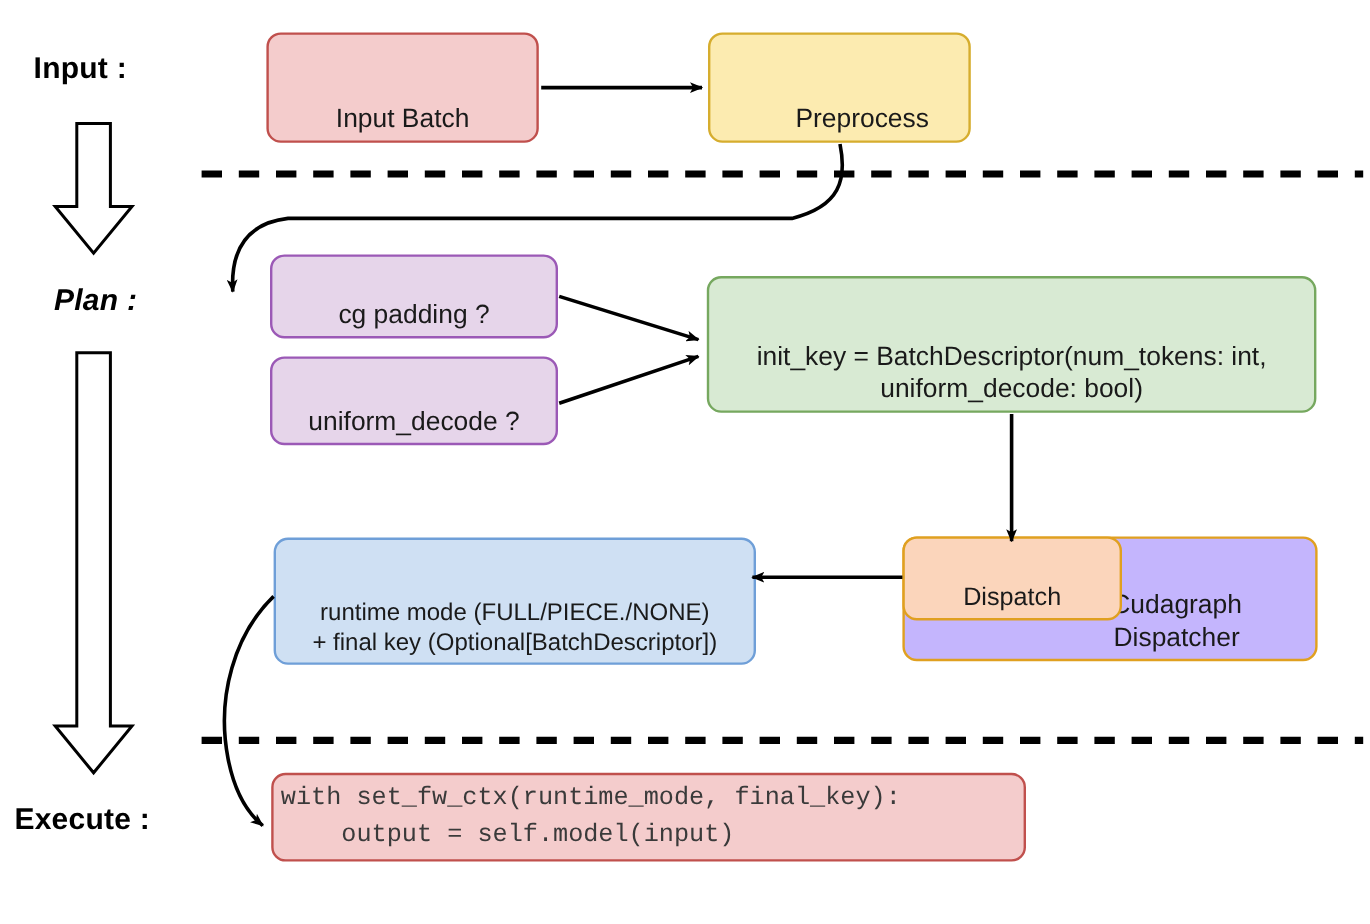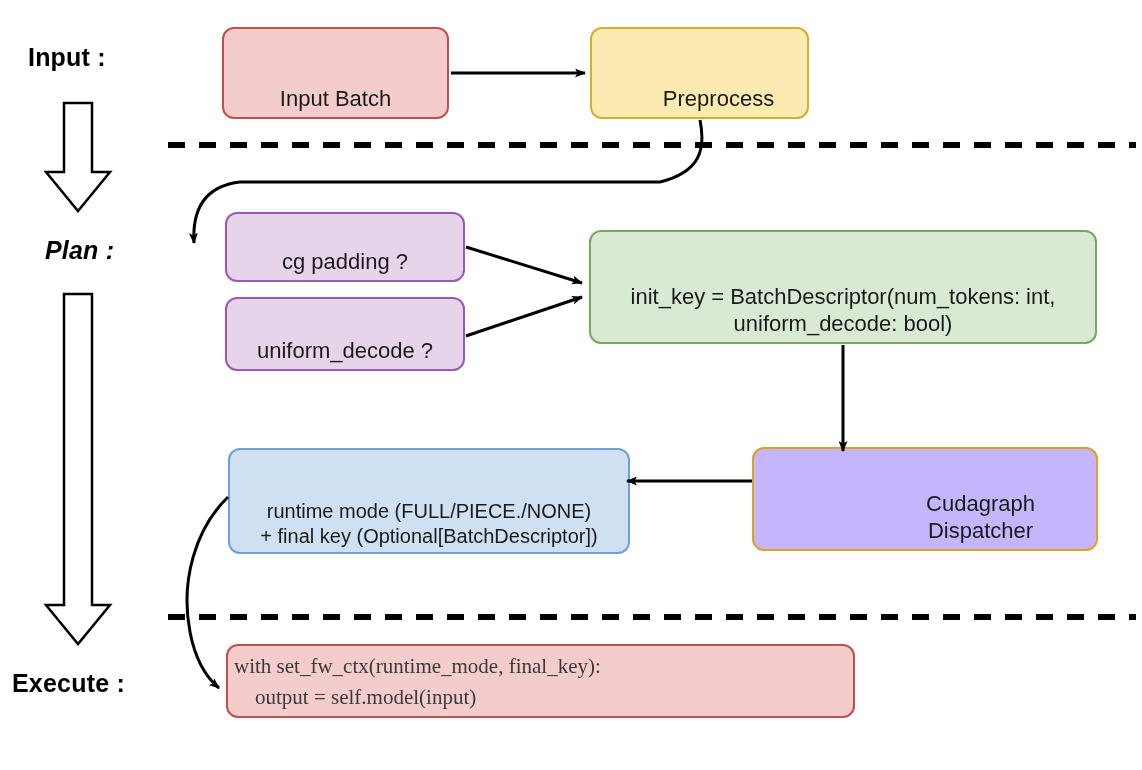--- a/index.html
+++ b/index.html
@@ -93,29 +93,33 @@
     <span class="node-text">init_key = BatchDescriptor(num_tokens: int,
 uniform_decode: bool)</span>
   </div>
 
   <div class="node multiline" style="left:752px; top:447px; width:346px; height:104px; background:#c4b5fd; border-color:#e0a020;
               justify-content:flex-end; padding-right:28px;">
     <span class="node-text" style="text-align:center; width:175px;">Cudagraph
 Dispatcher</span>
   </div>
 
+  <div class="node" style="left:752px; top:447px; width:183px; height:70px; background:#fbd5bb; border-color:#e0a020;
+              font-size:21px;">
+    <span class="node-text">Dispatch</span>
+  </div>
 
   <div class="node multiline" style="left:228px; top:448px; width:402px; height:106px; background:#cfe0f3; border-color:#6f9fd8;
               font-size:20px;">
     <span class="node-text">runtime mode (FULL/PIECE./NONE)
 + final key (Optional[BatchDescriptor])</span>
   </div>
 
   <div class="node code" style="left:226px; top:644px; width:629px; height:74px; background:#f4cccc; border-color:#c0504d;
-              padding-left:6px;font-family:Liberation Serif, serif;">
+              padding-left:6px;">
     <span class="node-text">with set_fw_ctx(runtime_mode, final_key):
     output = self.model(input)</span>
   </div>
 
   <svg class="svg-layer" viewBox="0 0 1142 770" xmlns="http://www.w3.org/2000/svg">
     <defs>
       <marker id="ah" markerWidth="11" markerHeight="9" refX="10" refY="4.5" orient="auto" markerUnits="userSpaceOnUse">
         <path d="M0,0 L11,4.5 L0,9 L2.6,4.5 Z" fill="#000000"></path>
       </marker>
     </defs>

